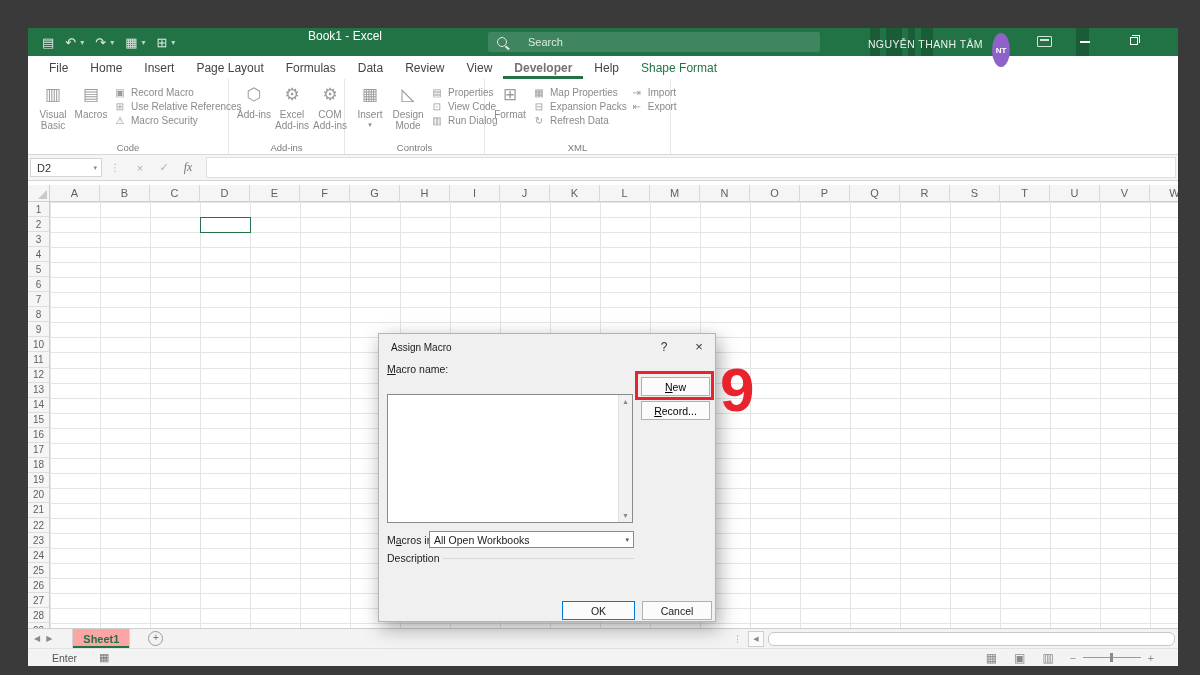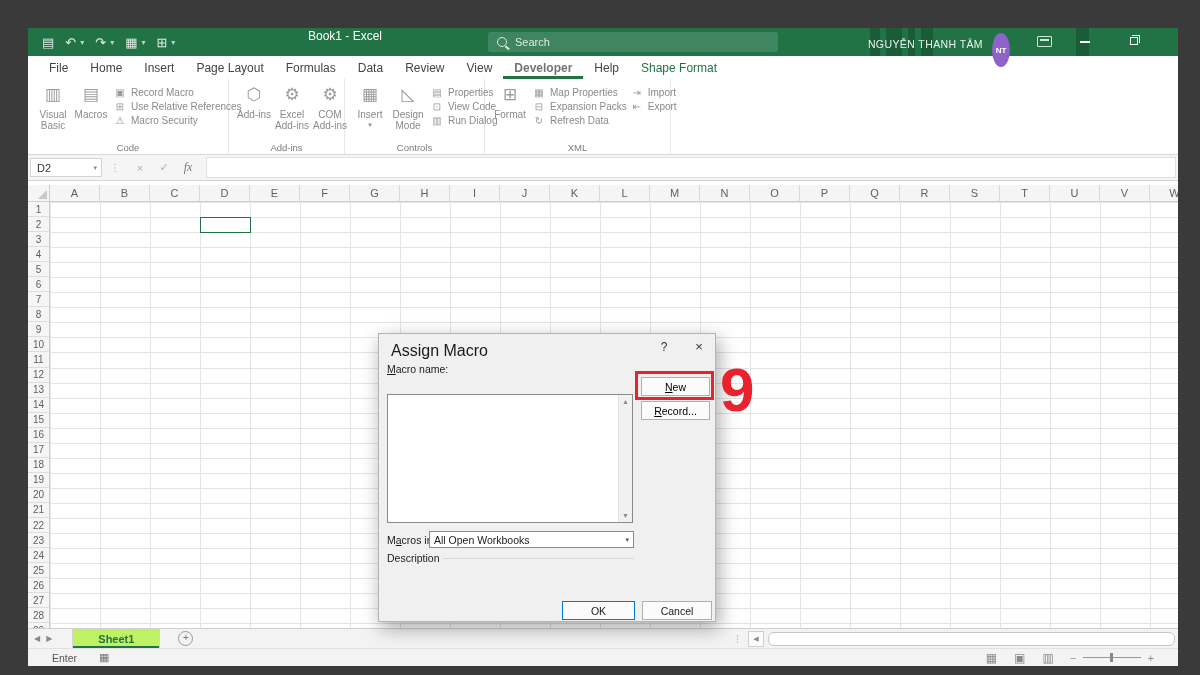--- a/index.html
+++ b/index.html
@@ -7,22 +7,22 @@
        font-family:"Liberation Sans",sans-serif;-webkit-font-smoothing:antialiased}
   #window{position:absolute;left:28px;top:28px;width:1150px;height:638px;background:#fff;overflow:hidden}
 
   
   .titlebar{position:absolute;left:0;top:0;width:100%;height:28px;background:#217346;color:#fff;z-index:5}
   .tb-stripe{position:absolute;top:0;height:28px;background:#1a5c38}
   .qat{position:absolute;left:14px;top:0;height:28px;display:flex;align-items:center;gap:11px;
        color:rgba(255,255,255,.85);font-size:13px}
   .qat .mini{font-size:8px;margin-left:-7px;opacity:.8}
   .tb-title{position:absolute;left:280px;top:0;height:16px;display:flex;align-items:center;font-size:12px;color:#fff}
-  .searchbox{position:absolute;left:460px;top:4px;width:290px;height:20px;background:#3f8560;border-radius:2px;
-             display:flex;align-items:center;gap:8px;padding-left:9px;font-size:11px;color:#dcebe2;box-sizing:border-box}
+  .searchbox{position:absolute;left:460px;top:4px;width:332px;height:20px;background:#3f8560;border-radius:2px;
+             display:flex;align-items:center;gap:21px;padding-left:9px;font-size:11px;color:#dcebe2;box-sizing:border-box}
   .mag{width:8px;height:8px;border:1.5px solid #dcebe2;border-radius:50%;position:relative;flex:0 0 auto}
   .mag::after{content:"";position:absolute;width:5px;height:1.5px;background:#dcebe2;right:-4px;bottom:-2px;transform:rotate(40deg)}
   .tb-user{position:absolute;right:195px;top:0;height:32px;display:flex;align-items:center;font-size:10.5px;
            letter-spacing:.4px;color:#eaf4ee}
   .avatar{position:absolute;right:168px;top:5px;width:18px;height:34px;border-radius:50%;background:#8e62c9;
           color:#fff;font-size:8px;font-weight:bold;display:flex;align-items:center;justify-content:center}
   .ribbon-display{position:absolute;right:126px;top:8px;width:15px;height:11px;border:1px solid rgba(255,255,255,.8);
                   border-radius:1px;box-sizing:border-box}
   .ribbon-display::after{content:"";position:absolute;left:2px;right:2px;top:2px;height:2px;background:rgba(255,255,255,.8)}
   .win-min{position:absolute;right:88px;top:13px;width:10px;height:1.5px;background:#fff}
@@ -78,21 +78,21 @@
         border-bottom:1px solid #dedede;box-sizing:border-box}
   .cells{position:absolute;left:22px;top:17px;right:0;bottom:0;
          background-image:repeating-linear-gradient(to right,#e4e4e4 0 1px,transparent 1px 50px),
                           repeating-linear-gradient(to bottom,#e4e4e4 0 1px,transparent 1px 15.05px)}
   .active-cell{position:absolute;left:172px;top:32px;width:51px;height:16px;border:1.5px solid #217346;box-sizing:border-box}
 
   
   .sheetbar{position:absolute;left:0;top:600px;width:100%;height:20px;background:#f3f3f3;border-top:1px solid #cfcfcf;
             display:flex;align-items:center;font-size:11px;box-sizing:border-box;z-index:4}
   .nav{color:#8a8a8a;font-size:8px;padding:0 6px}
-  .sheet-tab{height:100%;display:flex;align-items:center;padding:0 25px;background:#bef264;border-left:1px solid #d4d4d4;
+  .sheet-tab{height:100%;display:flex;align-items:center;padding:0 10px;background:#fca5a5;border-left:1px solid #d4d4d4;
              border-right:1px solid #d4d4d4;box-sizing:border-box;margin-left:14px}
   .sheet-tab[data-state="active"]{color:#217346;font-weight:bold;box-shadow:inset 0 -2px 0 #217346}
   .add-sheet{width:13px;height:13px;border:1px solid #9a9a9a;border-radius:50%;color:#777;font-size:10px;line-height:11px;
              text-align:center;margin-left:18px}
   .sb-right{margin-left:auto;display:flex;align-items:center;height:100%}
   .sb-dots{color:#9a9a9a;font-size:9px;padding:0 6px}
   .sb-arrowbox{width:14px;height:14px;border:1px solid #cfcfcf;background:#fbfbfb;color:#8a8a8a;font-size:7px;
                display:flex;align-items:center;justify-content:center;margin-right:4px}
   .hscroll{width:405px;height:12px;background:#fff;border:1px solid #c6c6c6;border-radius:6px;margin-right:3px}
 
@@ -102,21 +102,21 @@
   .macro-rec-icon{margin-left:22px;font-size:11px;color:#777}
   .st-right{margin-left:auto;display:flex;align-items:center;gap:16px;color:#8a8a8a}
   .viewicons{display:flex;gap:17px;font-size:12px}
   .zoomctl{display:flex;align-items:center;gap:7px}
   .zoom-line{width:58px;height:1px;background:#9a9a9a;position:relative}
   .zoom-thumb{position:absolute;left:27px;top:-4px;width:3px;height:9px;background:#8a8a8a}
 
   
   .dialog{position:absolute;left:378px;top:333px;width:338px;height:289px;background:#f0f0f0;border:1px solid #b4b4b4;
           box-shadow:3px 6px 18px rgba(0,0,0,.35);font-size:11px;color:#1a1a1a;box-sizing:border-box;z-index:50}
-  .dlg-title{position:absolute;left:12px;top:8px;font-size:16px;color:#1a1a1a}
+  .dlg-title{position:absolute;left:12px;top:8px;font-size:10px;color:#1a1a1a}
   .dlg-help{position:absolute;left:277px;top:6px;width:16px;text-align:center;color:#333;font-size:12px}
   .dlg-close{position:absolute;left:310px;top:5px;width:20px;text-align:center;color:#333;font-size:13px}
   .dlg-label{position:absolute;font-size:10.5px;color:#1a1a1a}
   .accel{text-decoration:underline}
   .dlg-input{position:absolute;left:8px;top:43px;width:246px;height:17px;background:#fff;border:1px solid #8a8a8a;
              box-sizing:border-box;display:flex;align-items:center;font-size:10.5px}
   .dlg-input .val{background:#c9c9c9;padding:0 1px;margin-left:2px}
   .dlg-input .collapse{margin-left:auto;width:15px;height:100%;border-left:1px solid #c9c9c9;display:flex;
                        align-items:center;justify-content:center;font-size:10px;color:#222;font-weight:bold}
   .dlg-list{position:absolute;left:8px;top:60px;width:246px;height:129px;background:#fff;border:1px solid #8a8a8a;box-sizing:border-box}

